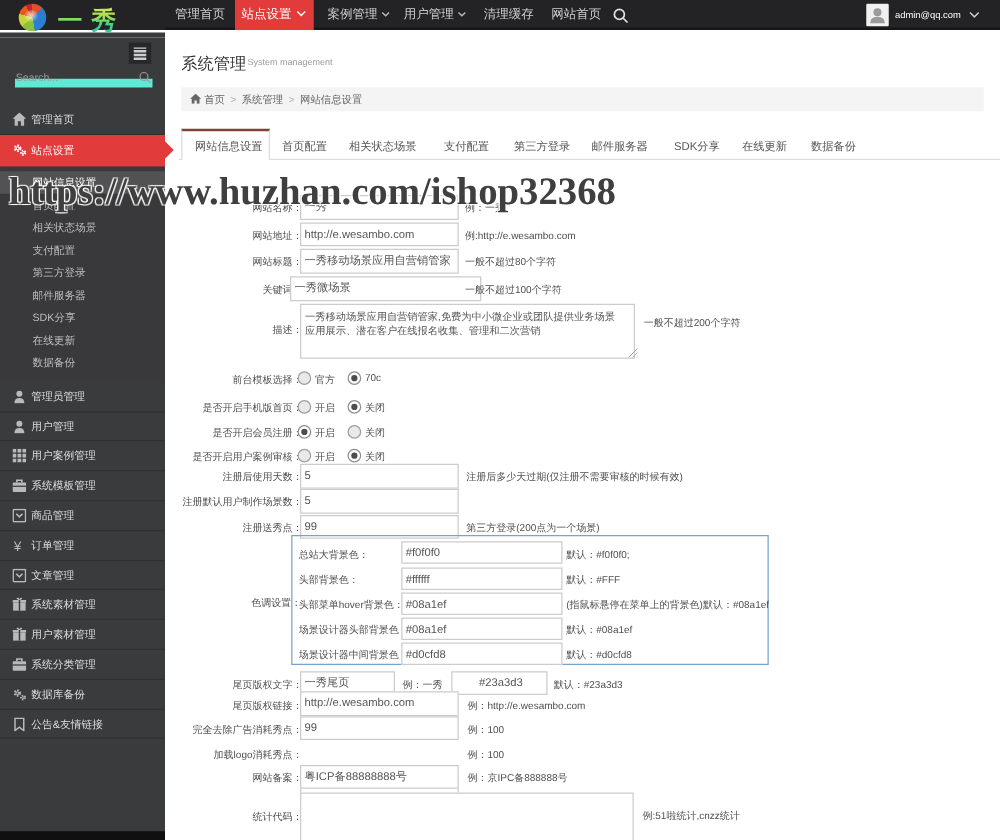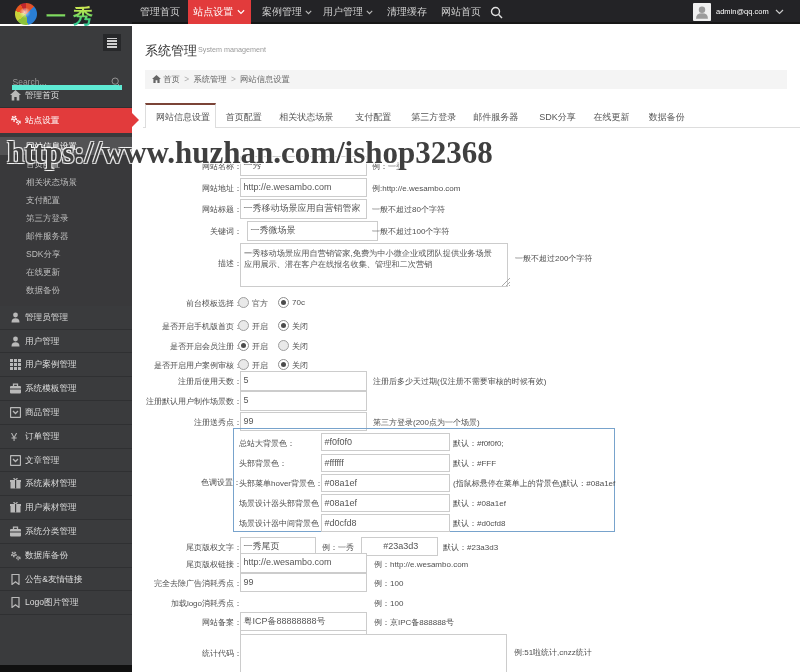--- a/index.html
+++ b/index.html
@@ -20,21 +20,21 @@
   -webkit-background-clip:text; background-clip:text; color:transparent; }
 .navitem { position:absolute; top:0; height:24px; line-height:24px; white-space:nowrap; font-size:10px; color:#cfcfcf; }
 .navred { background:#e23b3c; color:#fff; text-align:center; }
 #nav-right { position:absolute; left:716px; top:0; height:24px; color:#fff; font-size:7.5px; line-height:24px; display:flex; align-items:center; }
 #avatar { position:absolute; left:-23px; top:3px; width:18px; height:17.5px; background:#f0f0f0; border-radius:1px; }
 
 
 #sidebar { position:absolute; left:0; top:30px; width:132px; height:642px; background:#3a3b3d; z-index:4; }
 #hamb { position:absolute; left:103px; top:4px; width:17.5px; height:16.5px; background:#27282a; padding:3.5px 3.5px; }
 #hamb i { display:block; height:1.1px; background:#cfcfcf; margin-bottom:1.9px; }
-#search { position:absolute; left:11.5px; top:25px; width:110px; height:15px; background:transparent; border:none; border-bottom:5px solid #5eead4; color:#9a9a9a; font-size:8.5px; line-height:14px; padding-left:1px;margin-top:20px; }
+#search { position:absolute; left:11.5px; top:25px; width:110px; height:15px; background:transparent; border:none; border-bottom:7px solid #5eead4; color:#9a9a9a; font-size:8.5px; line-height:14px; padding-left:1px; }
 #search svg { position:absolute; right:1px; top:2px; }
 .menu { position:absolute; left:0; top:54px; width:132px; }
 .mitem { position:relative; width:132px; height:23.8px; line-height:23.8px; color:#dedede; font-size:8.6px; border-bottom:1px solid rgba(0,0,0,.18); white-space:nowrap; }
 .mitem .mic { position:absolute; left:10px; top:6px; width:11px; height:11px; }
 .mitem .mtx { position:absolute; left:25px; top:0; }
 .mitem.red { background:#e23b3c; color:#fff; height:25.5px; line-height:25.5px; border-bottom-color:#e23b3c; }
 .mitem.red:after { content:""; position:absolute; right:-7px; top:50%; margin-top:-7px; border-top:7px solid transparent; border-bottom:7px solid transparent; border-left:7px solid #e23b3c; }
 .submenu { width:132px; background:#39393b; padding:3.5px 0 6.9px 0; }
 .sitem { width:132px; height:18.03px; line-height:18.03px; padding-left:26px; color:#bdbdbd; font-size:8.5px; white-space:nowrap; }
 .sitem.act { background:#525254; color:#fff; }
@@ -244,26 +244,20 @@
             <circle cx="8.4" cy="8" r=".5" fill="#3a3b3d"></circle>
           </svg>
           <span class="mtx">数据库备份</span>
         </div>
         <div class="mitem">
           <svg class="mic" viewBox="0 0 11 11" width="11" height="11">
             <path d="M2 0.5 H9 V10.5 L5.5 7.8 L2 10.5 Z" fill="none" stroke="#b9b9b9" stroke-width="1.2"></path>
           </svg>
           <span class="mtx">公告&amp;友情链接</span>
         </div>
-        <div class="mitem">
-          <svg class="mic" viewBox="0 0 11 11" width="11" height="11">
-            <path d="M2 0.5 H9 V10.5 L5.5 7.8 L2 10.5 Z" fill="none" stroke="#b9b9b9" stroke-width="1.2"></path>
-          </svg>
-          <span class="mtx">Logo图片管理</span>
-        </div>
       </div>
     <div id="sidebottom"></div>
   </div>
 
   <div id="content">
     <div id="title">系统管理 <small>System management</small></div>
     <div id="crumbbar">
       <svg width="9" height="8" viewBox="0 0 10 9" style="vertical-align:-1px;">
           <path d="M5 0 L10 4.5 H8.5 V9 H6 V6 H4 V9 H1.5 V4.5 H0 Z" fill="#666"></path>
         </svg>
@@ -284,21 +278,21 @@
         <div class="flabel" style="left:0px; top:131px;">网站名称：</div>
         <div class="finput" style="left:108px; top:126px; width:127px;">一秀</div>
         <div class="fhint" style="left:240px; top:131px;">例：一秀</div>
         <div class="flabel" style="left:0px; top:152.5px;">网站地址：</div>
         <div class="finput" style="left:108px; top:147.5px; width:127px;">http://e.wesambo.com</div>
         <div class="fhint" style="left:240px; top:152.5px;">例:http://e.wesambo.com</div>
         <div class="flabel" style="left:0px; top:174px;">网站标题：</div>
         <div class="finput" style="left:108px; top:169px; width:127px;">一秀移动场景应用自营销管家</div>
         <div class="fhint" style="left:240px; top:174px;">一般不超过80个字符</div>
         <div class="flabel" style="left:0px; top:196px;">关键词：</div>
-        <div class="finput" style="left:115px; top:191px; width:131px;">一秀微场景</div>
+        <div class="finput" style="left:100px; top:191px; width:153px;">一秀微场景</div>
         <div class="fhint" style="left:240px; top:196px;">一般不超过100个字符</div>
         <div class="flabel" style="left:0px; top:228px;">描述：</div>
         <textarea class="ta" style="left: 108px; top: 212.5px; width: 268px; height: 44.5px; padding-right: 7px;">一秀移动场景应用自营销管家,免费为中小微企业或团队提供业务场景应用展示、潜在客户在线报名收集、管理和二次营销</textarea>
         <div class="rsz" style="left:370px; top:248px;"></div>
         <div class="fhint" style="left:383px; top:223px;">一般不超过200个字符</div>
         <div class="flabel" style="left:0px; top:267.5px;">前台模板选择：</div>
         <div class="radio" style="left:105.5px; top:266.5px;"></div>
         <div class="rtext" style="left:120px; top:267.5px;">官方</div>
         <div class="radio on" style="left:145.5px; top:266.5px;"></div>
         <div class="rtext" style="left:160px; top:267.5px;">70c</div>

